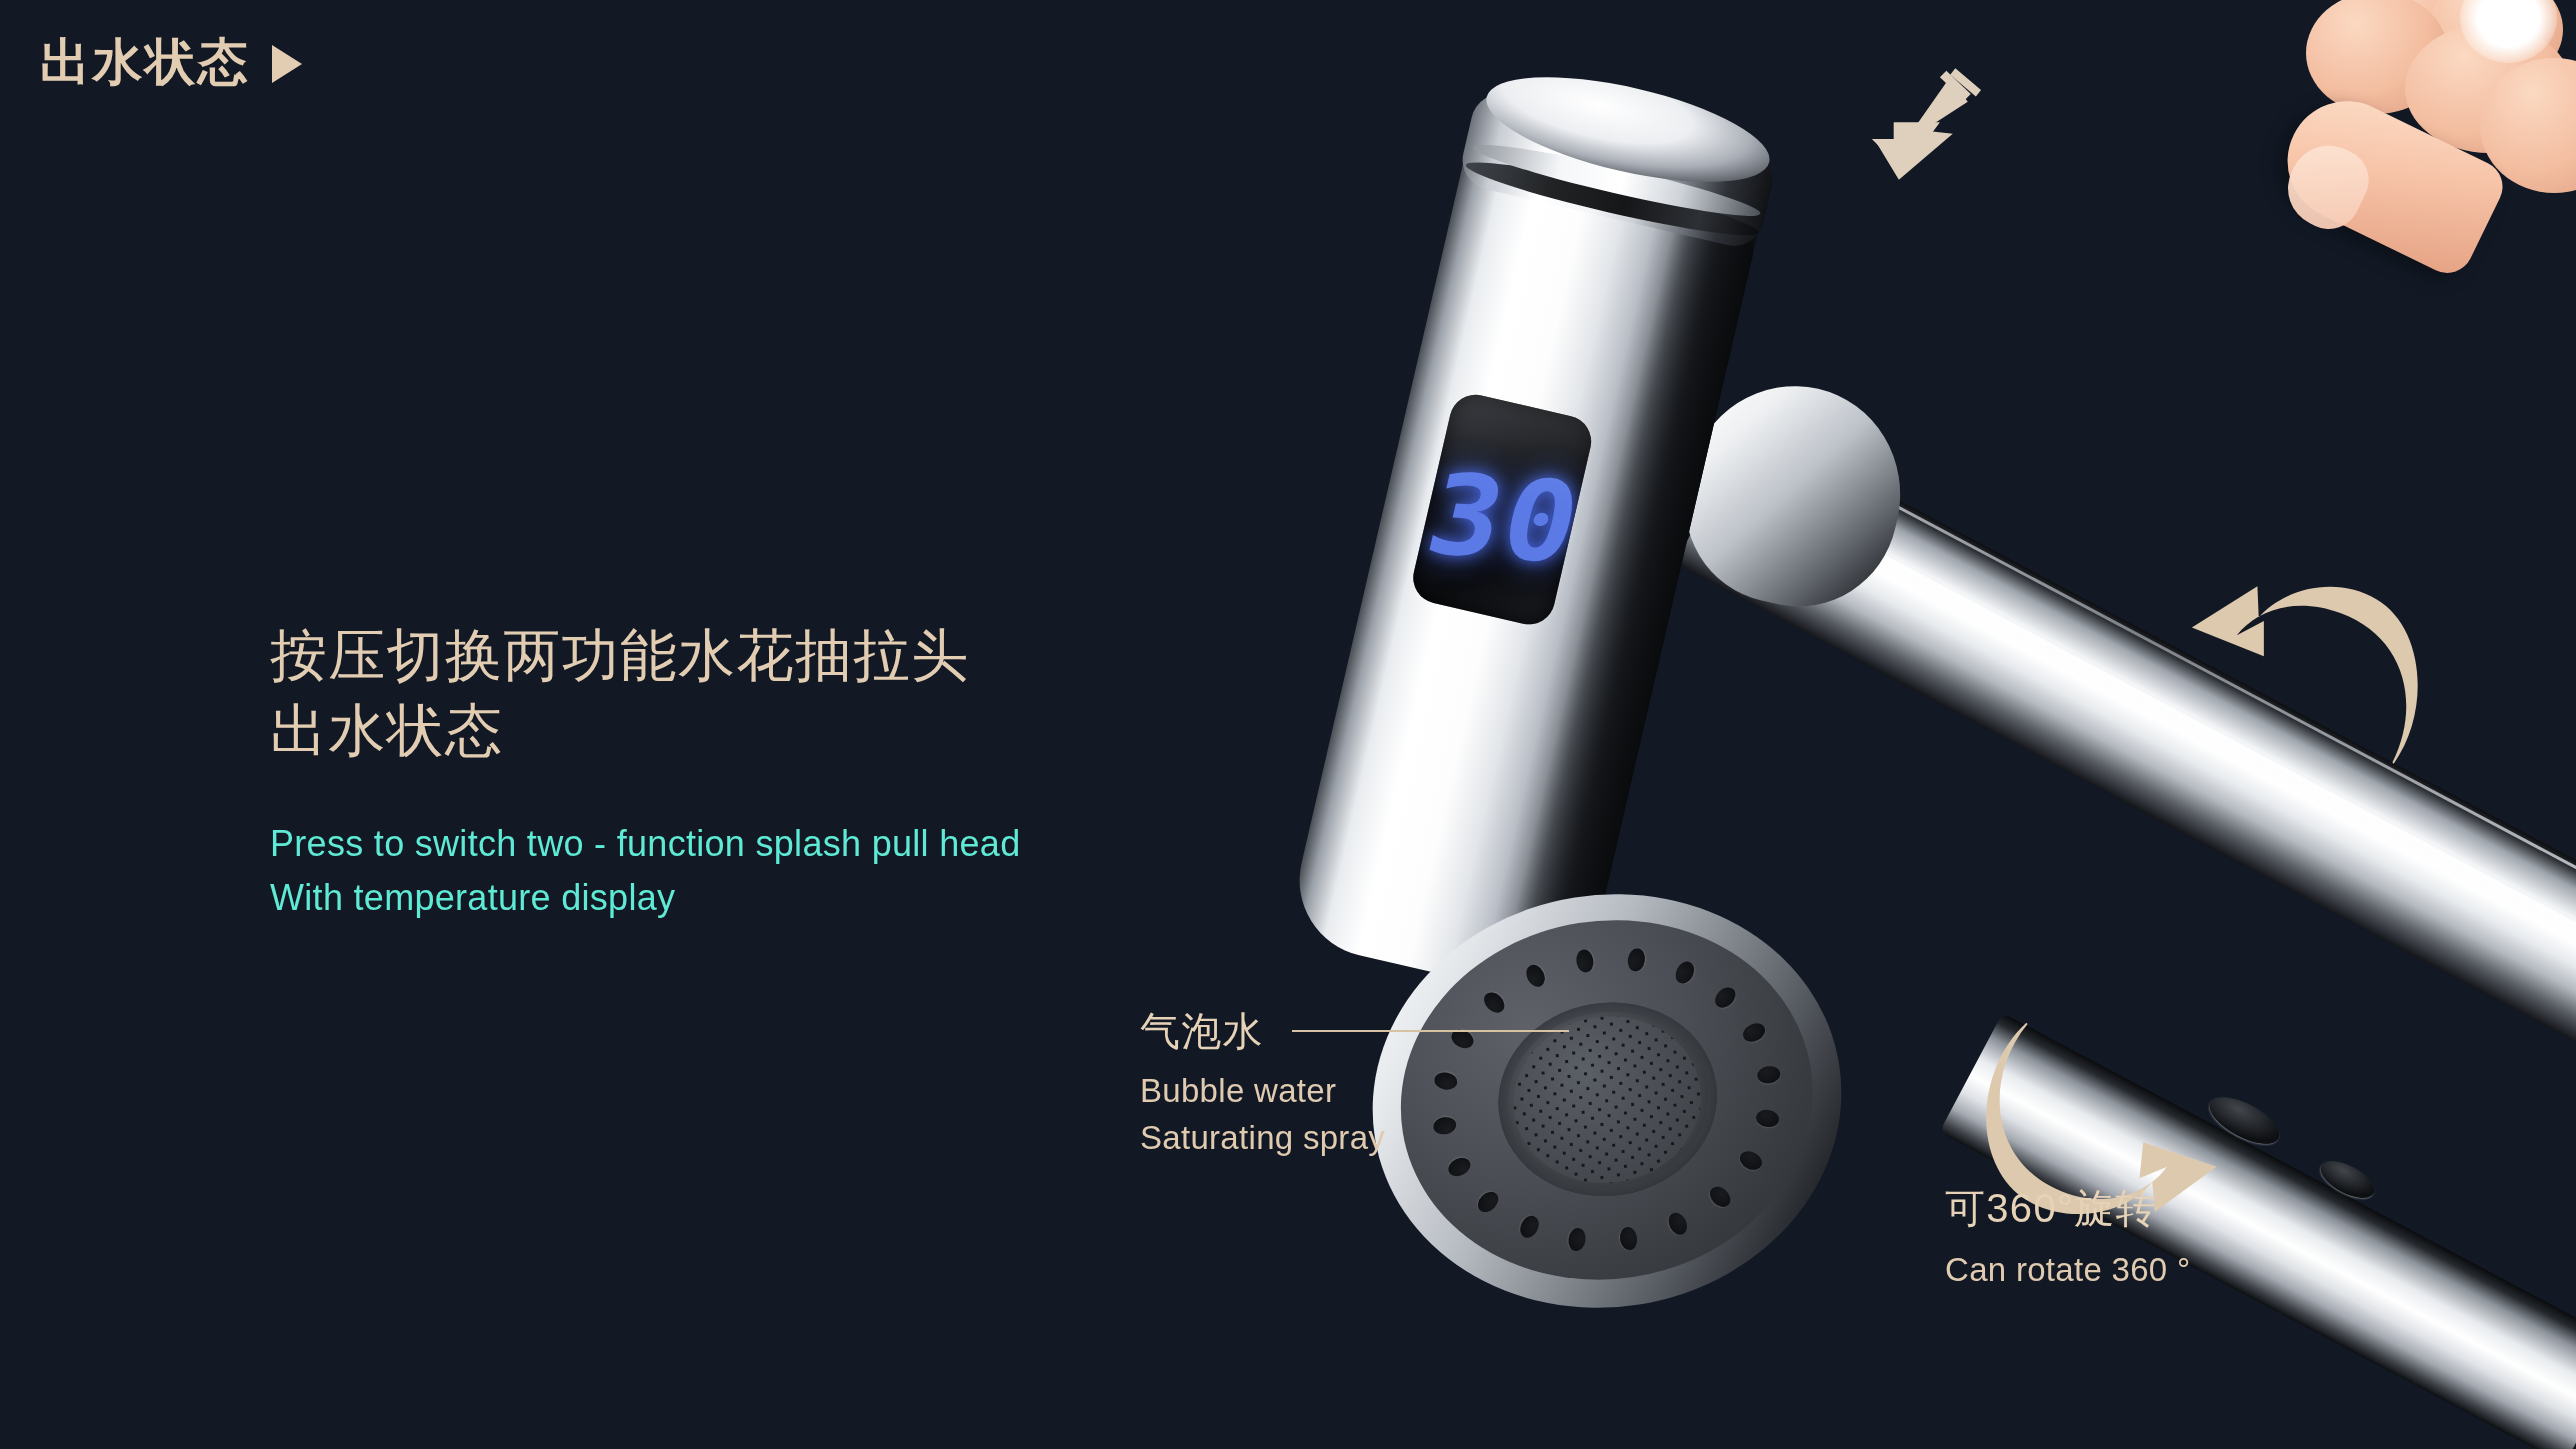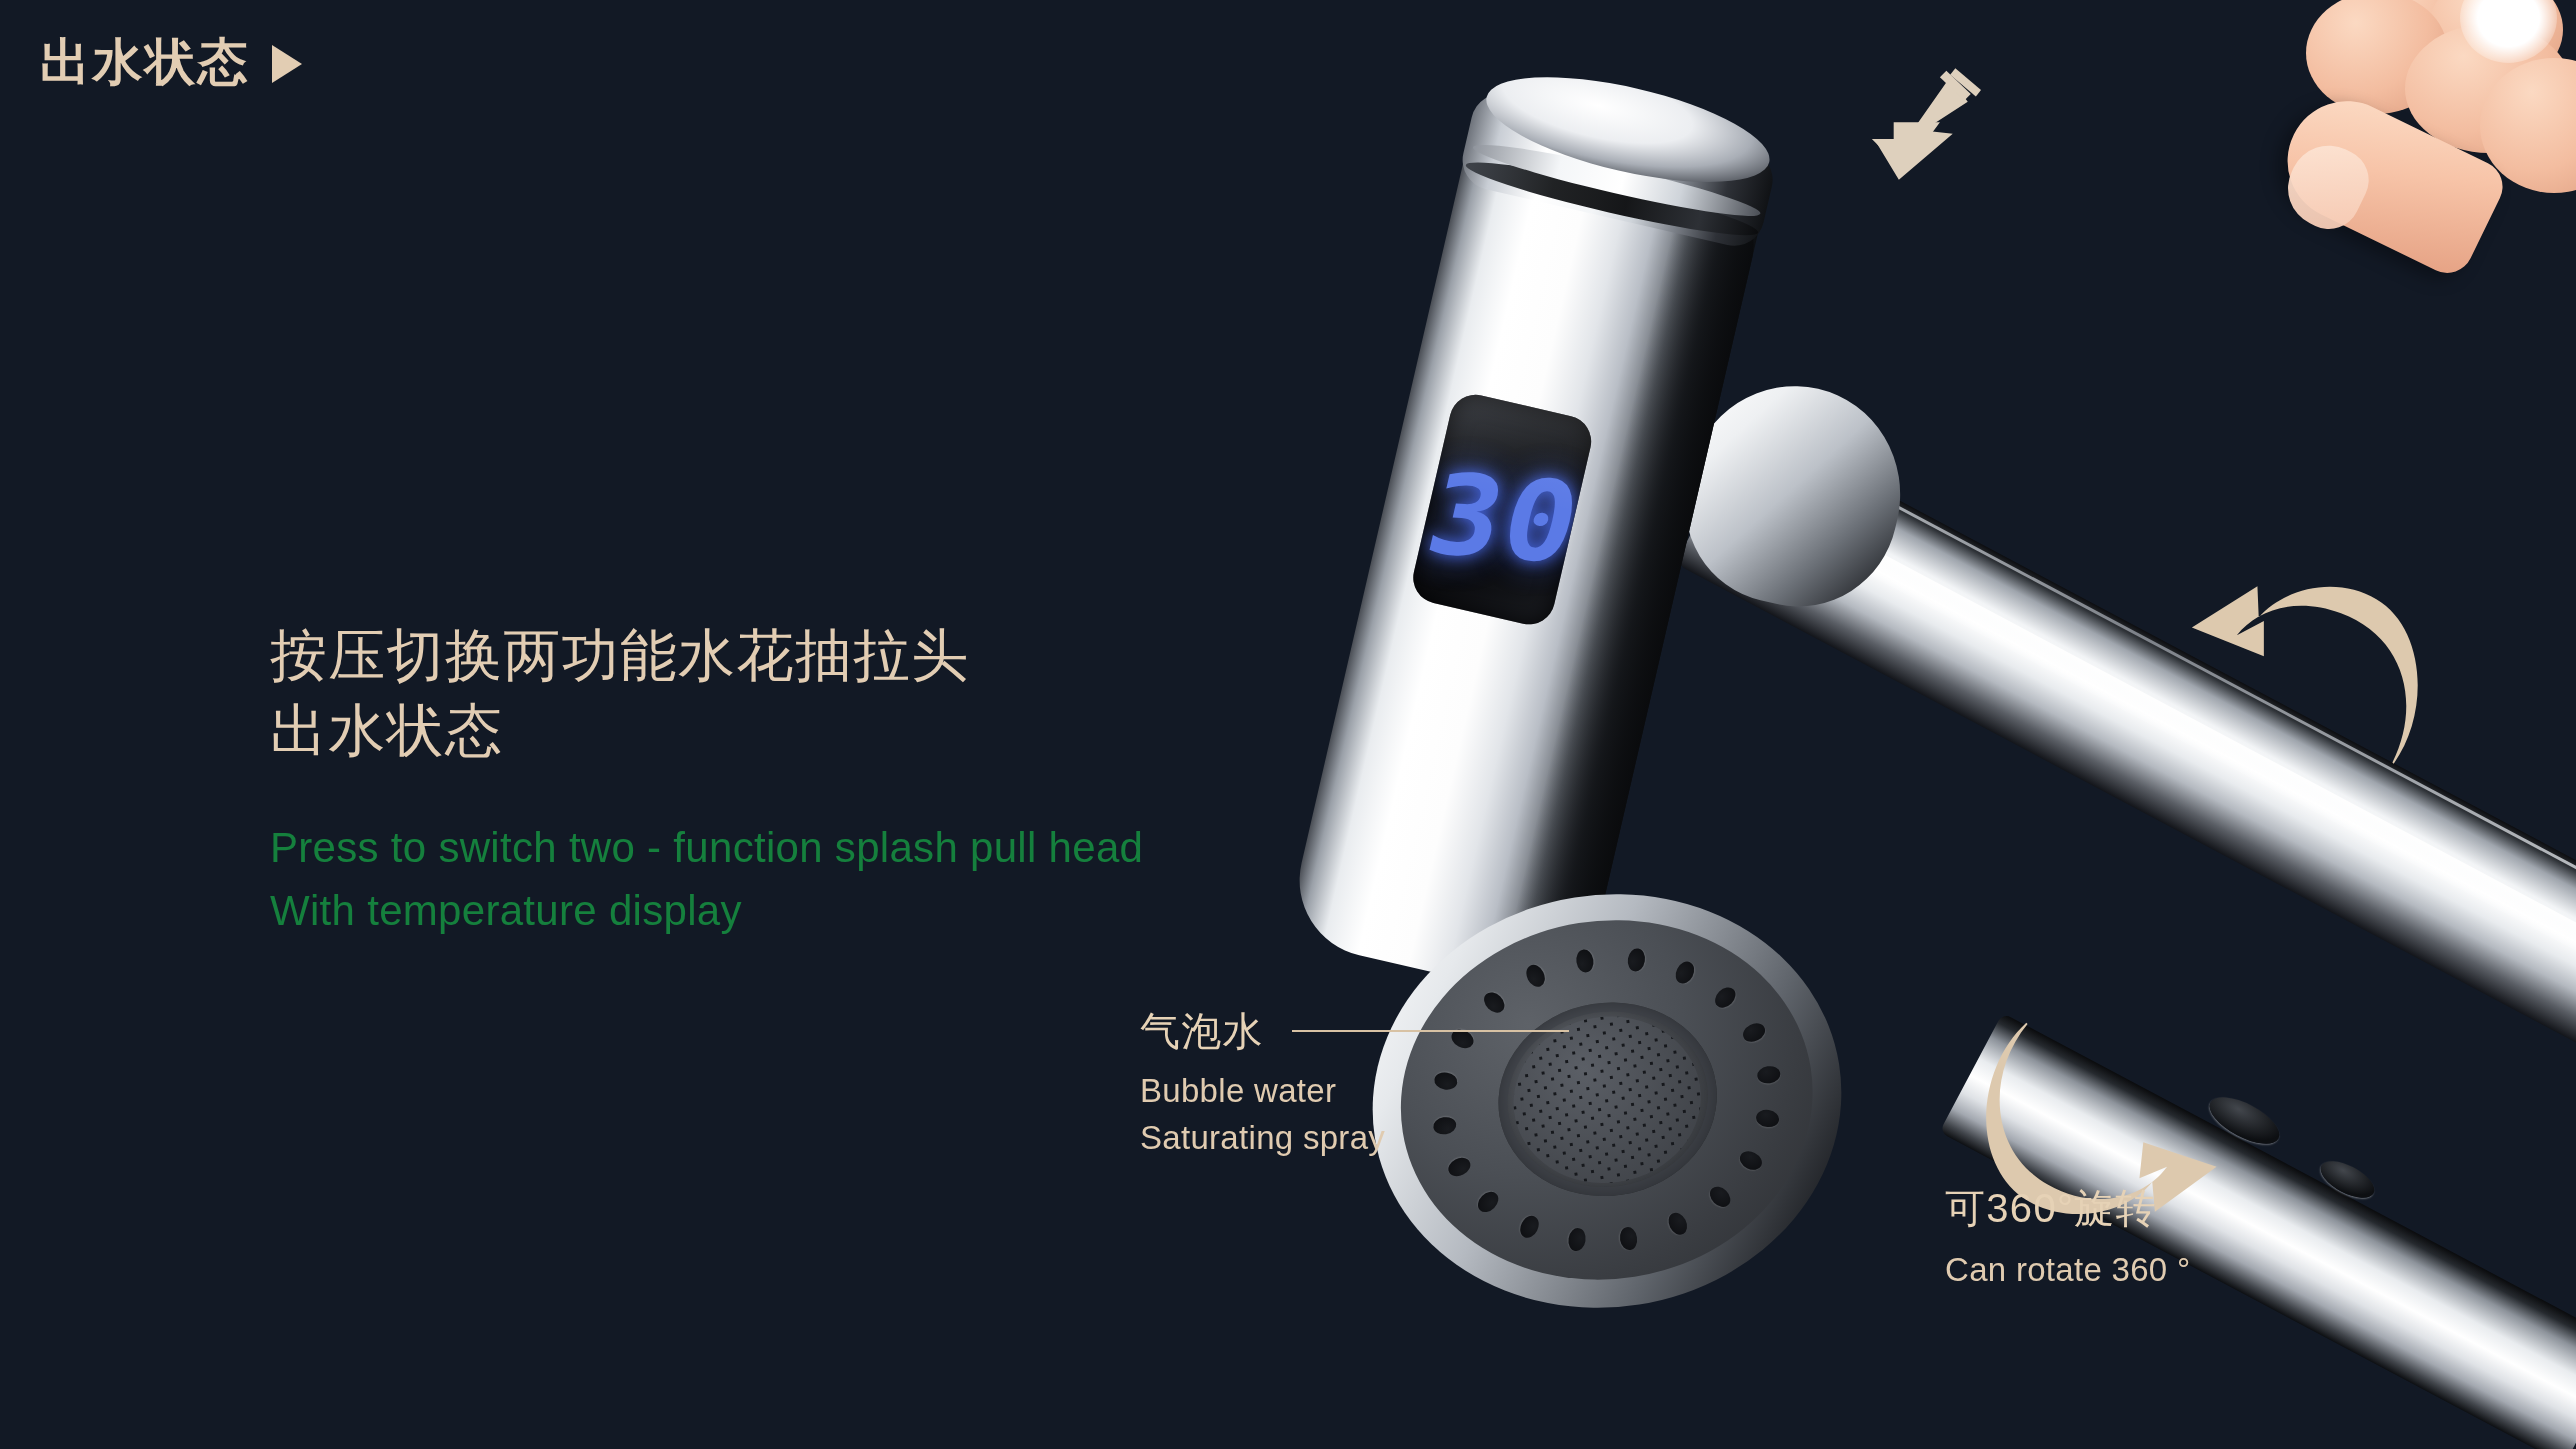--- a/index.html
+++ b/index.html
@@ -28,21 +28,21 @@
   }
 
   
   #copy { position:absolute; left:270px; top:618px; }
   .cn-head {
     font-size:57px; color:#e2cdb3; line-height:1.32;
     letter-spacing:1.3px; white-space:nowrap;
   }
   #copy-en { margin-top:49px; }
   .en-sub {
-    font-size:42px; color:#15803d; line-height:1.48;
+    font-size:36px; color:#5eead4; line-height:1.48;
     white-space:nowrap; letter-spacing:0.3px;
   }
 
   
   .callout { position:absolute; }
   .callout-row { display:flex; align-items:center; }
   .callout-cn {
     font-size:40px; color:#e6d2b6; line-height:1;
     letter-spacing:1.3px; white-space:nowrap;
   }

